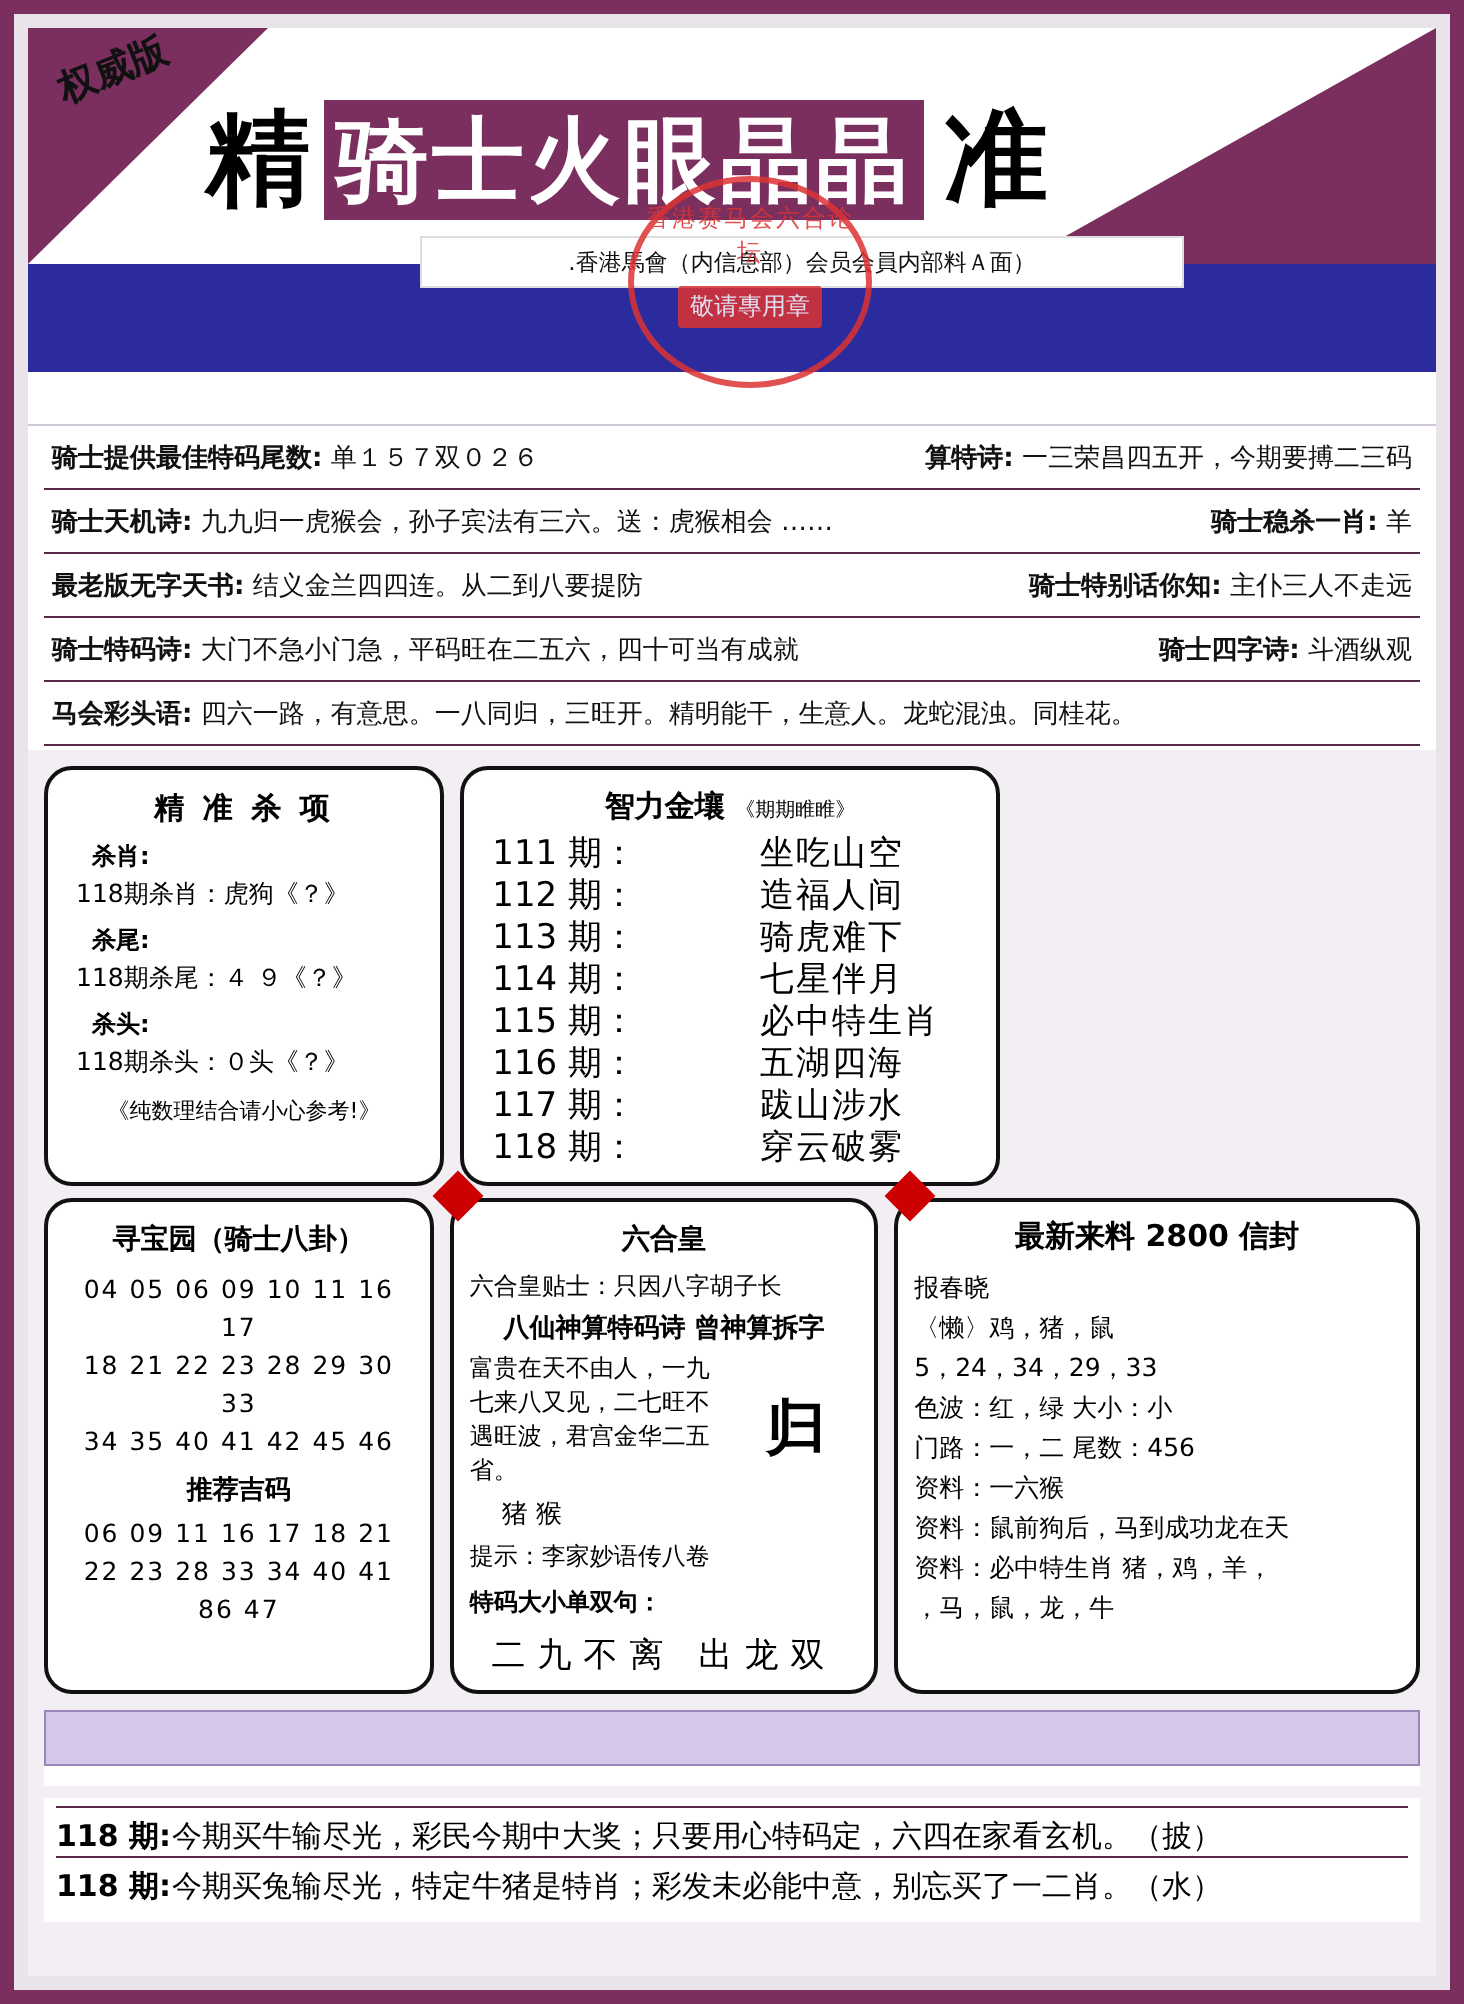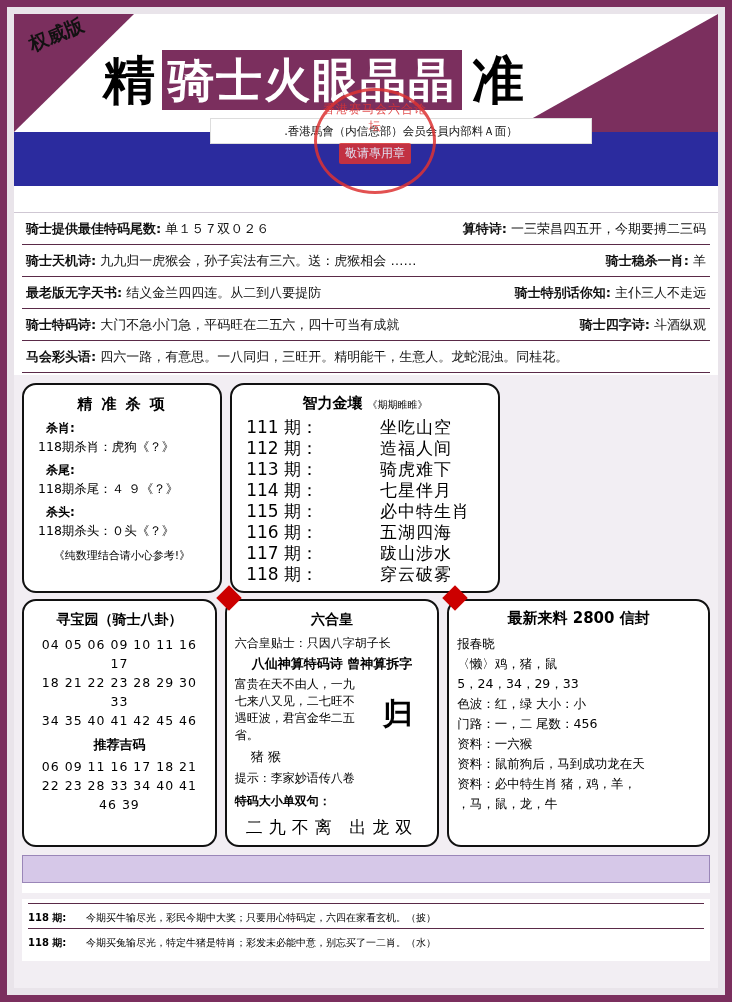--- a/index.html
+++ b/index.html
@@ -185,21 +185,21 @@
   .purplebar{
     margin:8px 8px 0 8px;height:26px;background:#d6c8e8;border:1px solid #9a86b8;
   }
   .white-gap{height:10px;background:#ffffff;margin:0 8px;}
 
   
   .footer{
     background:#ffffff;margin:6px 8px 0 8px;padding:4px 6px 8px 6px;
   }
   .frow{
-    display:flex;font-size:10px;line-height:20px;border-top:1px solid #5a2a48;
+    display:flex;font-size:15px;line-height:20px;border-top:1px solid #5a2a48;
     padding-top:4px;
   }
   .frow .fl{font-weight:bold;width:58px;flex:none;}
   .frow .ft{flex:1;}
 </style>
 </head>
 <body>
 
 <div class="page">
  <div class="inner">
@@ -346,21 +346,21 @@
     <div class="diamond" style="left:432px;top:-4px"></div>
 
     <div class="panel b1">
       <div class="b-title">寻宝园（骑士八卦）</div>
       <div class="nums">04 05 06 09 10 11 16 17</div>
       <div class="nums">18 21 22 23 28 29 30 33</div>
       <div class="nums">34 35 40 41 42 45 46</div>
       <div class="sub-title">推荐吉码</div>
       <div class="nums">06 09 11 16 17 18 21</div>
       <div class="nums">22 23 28 33 34 40 41</div>
-      <div class="nums">46 39</div>
+      <div class="nums">86 47</div>
     </div>
 
     <div class="panel b2">
       <div class="b-title">六合皇</div>
       <div class="liuhe-line">六合皇贴士：只因八字胡子长</div>
       <div class="liuhe-bold">八仙神算特码诗 曾神算拆字</div>
       <div class="poemwrap">
         <div class="poem">富贵在天不由人，一九七来八又见，二七旺不遇旺波，君宫金华二五省。</div>
         <div class="bigchar">归</div>
       </div>

